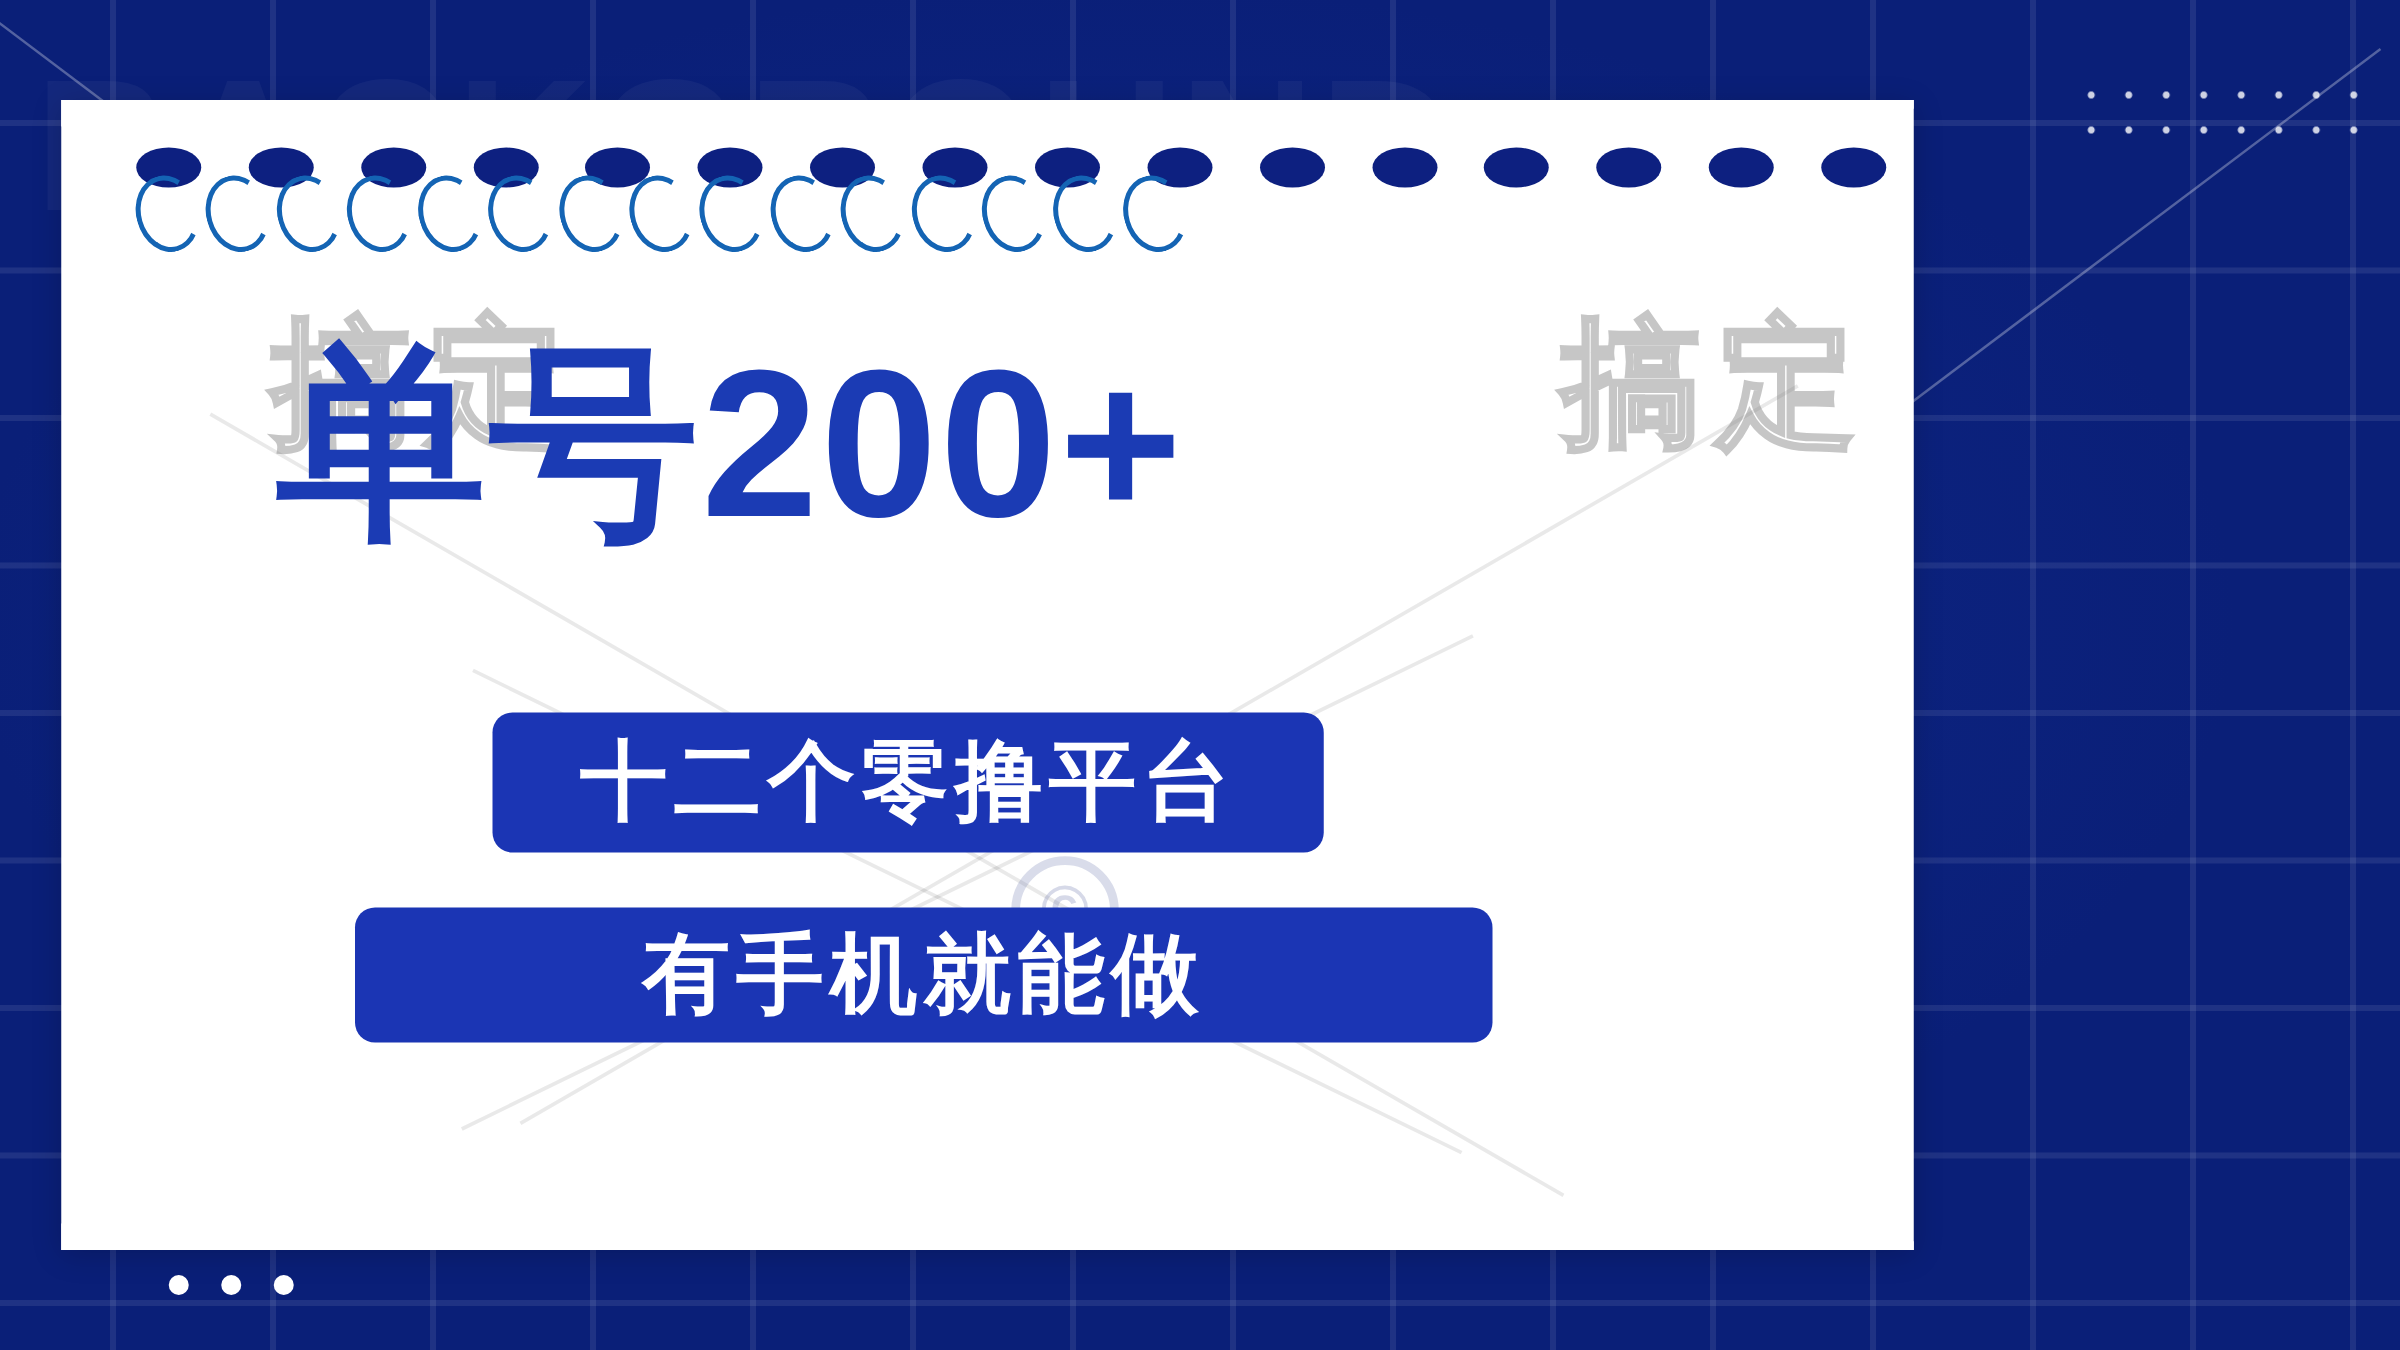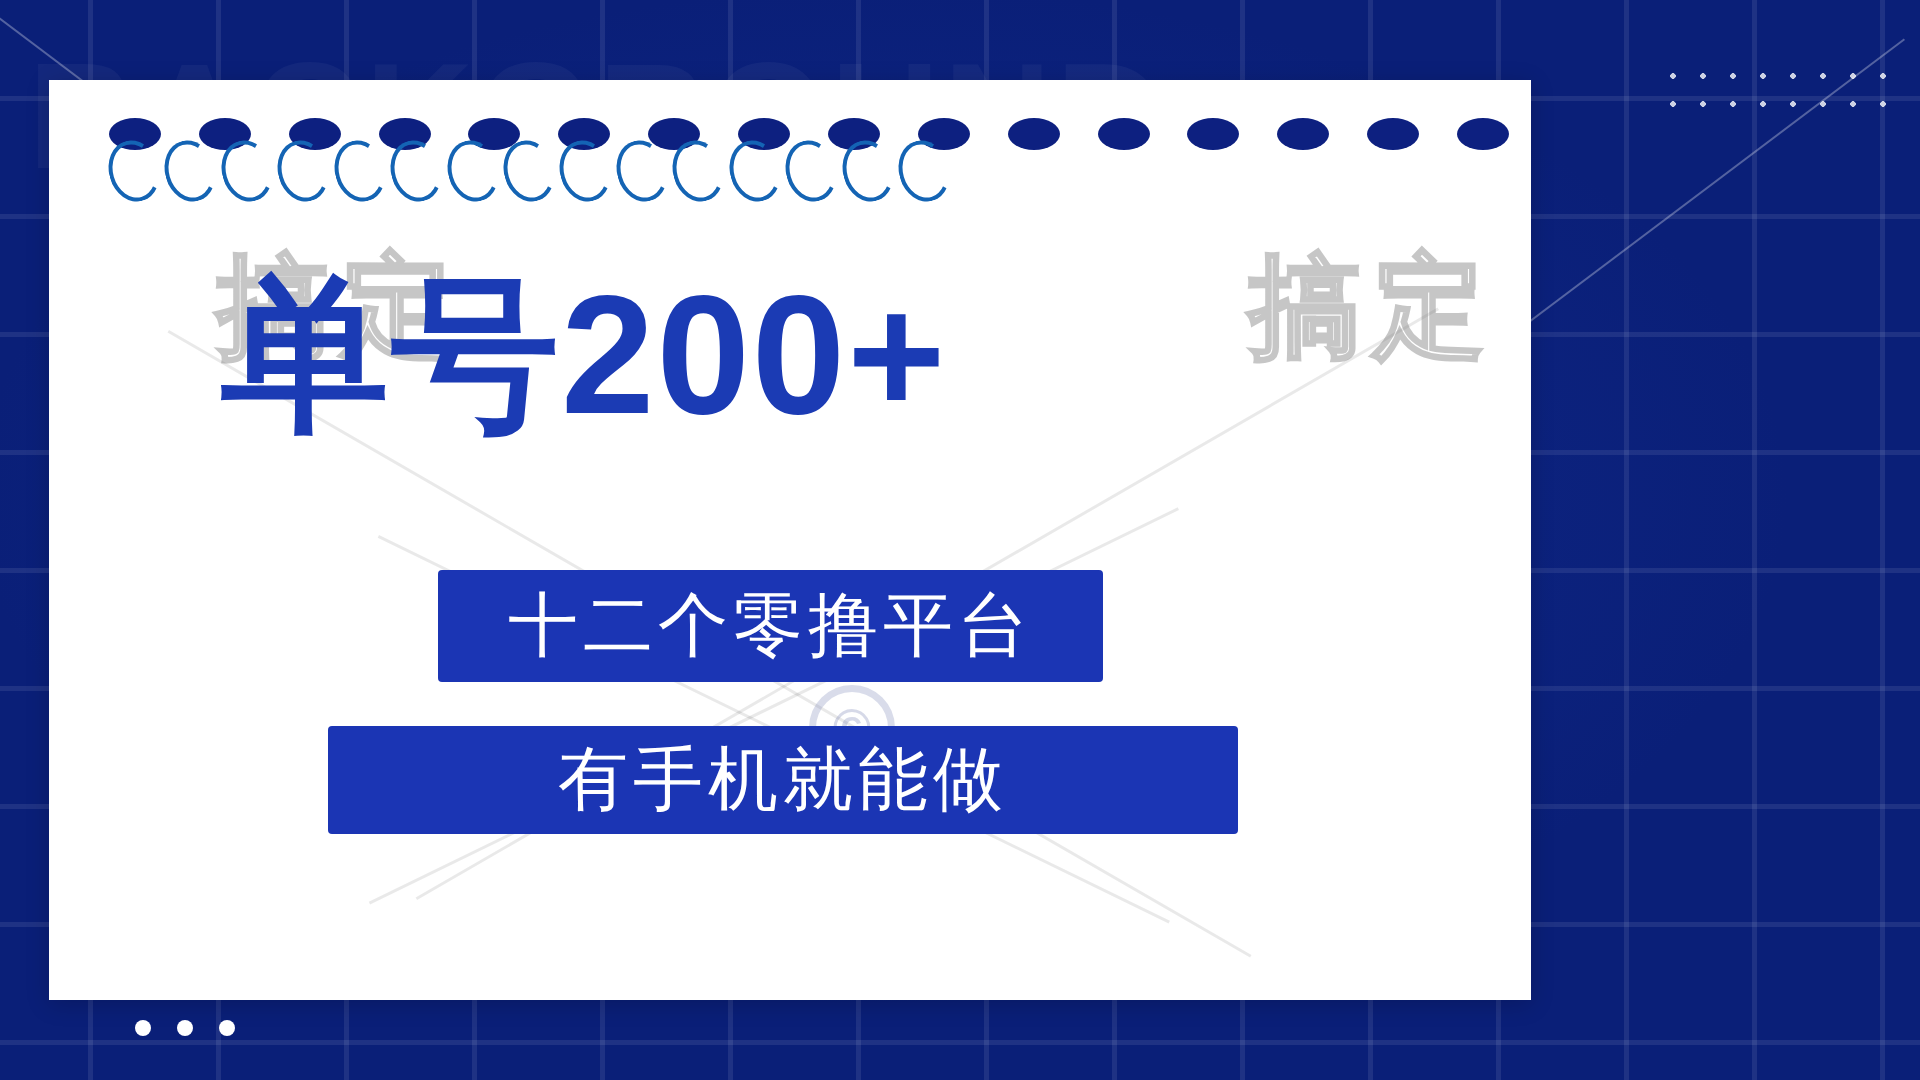--- a/index.html
+++ b/index.html
@@ -141,27 +141,26 @@
   #headline-gap{ display:inline-block; width:80px; }
   #headline-right{ }
 
   
   #pill-stack{
     position:absolute; left:0; top:490px; width:1482px;
   }
   .pill{
     background:#1b35b4;
     color:#ffffff;
-    border-radius:4px;
+    border-radius:16px;
     display:flex; align-items:center; justify-content:center;
-    font-weight:400;
+    font-weight:700;
     letter-spacing:5px;
     white-space:nowrap;
     border:none;
-    margin-left:44px;
   }
   #pill-one{
     position:absolute; left:345px; top:0;
     width:665px; height:112px;
     font-size:70px;
   }
   #pill-two{
     position:absolute; left:235px; top:156px;
     width:910px; height:108px;
     font-size:70px;

